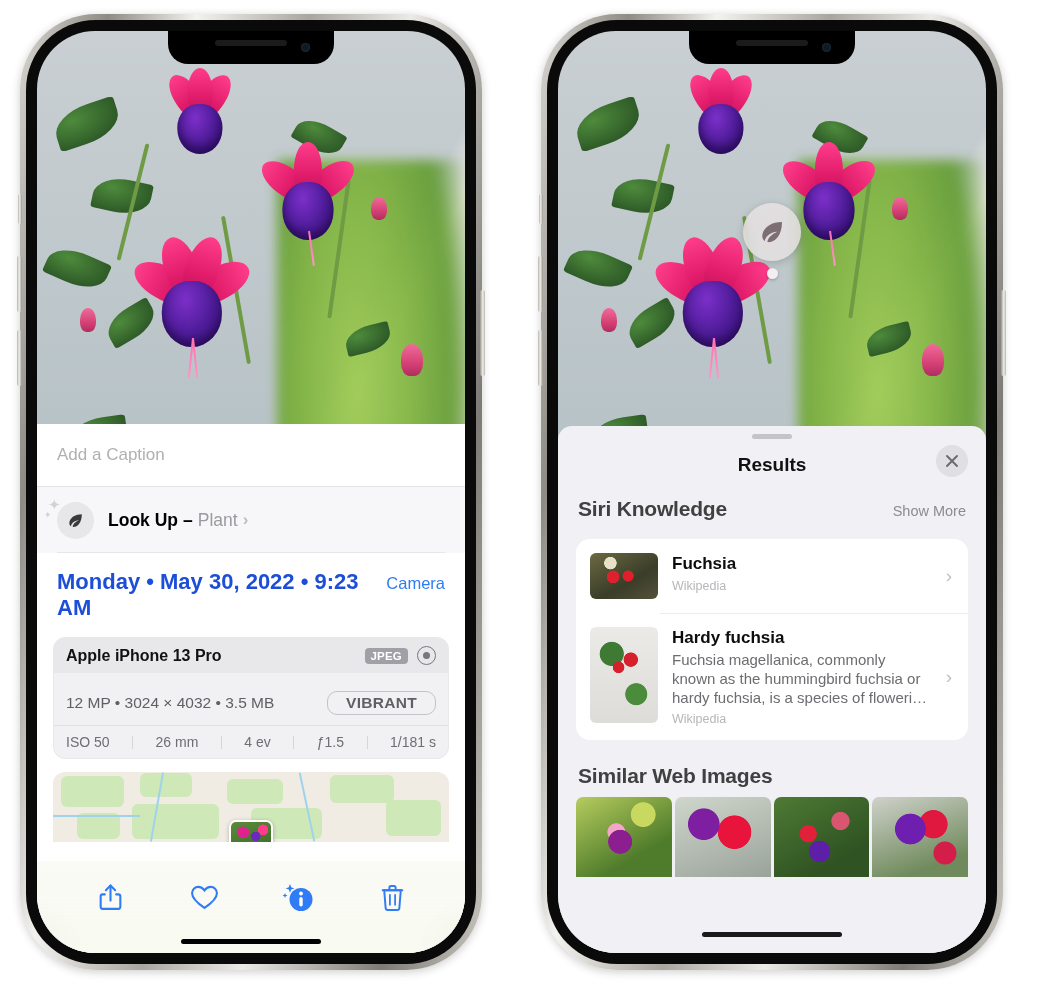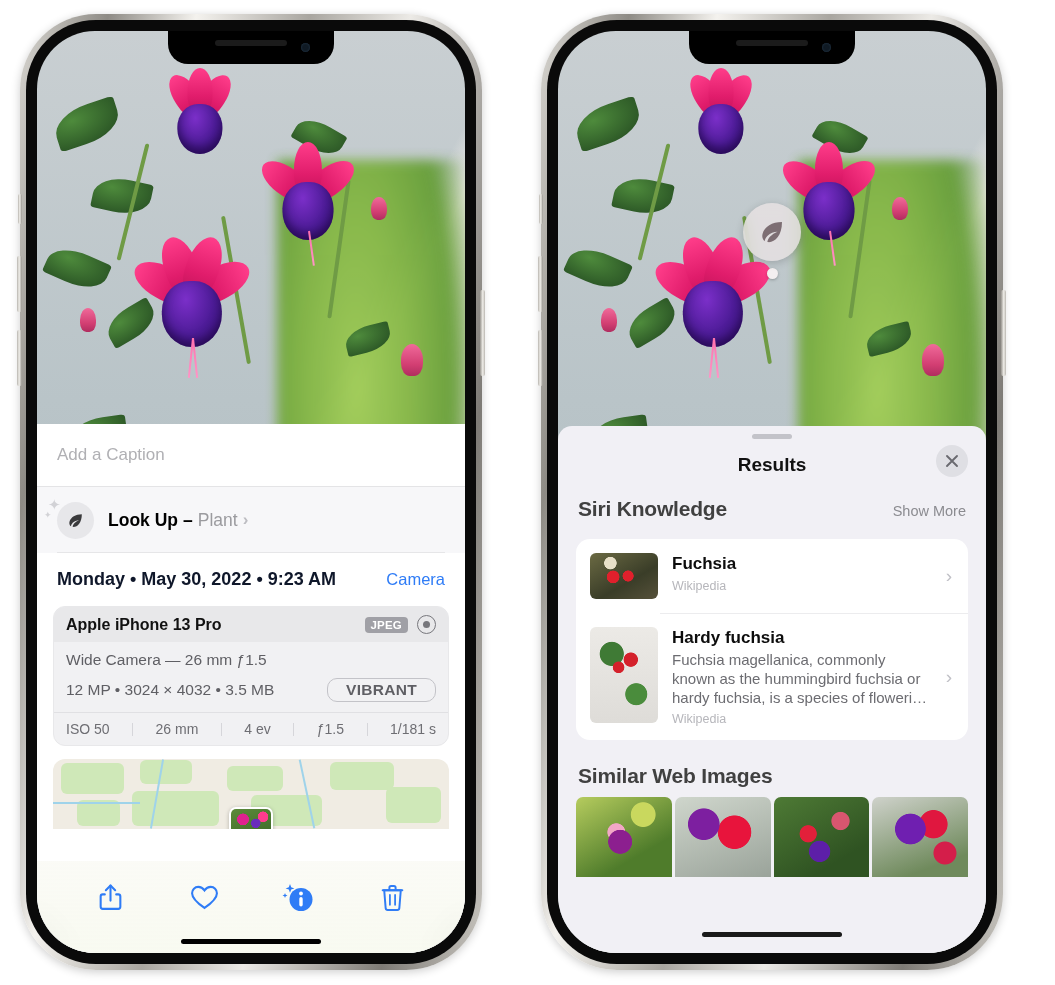--- a/index.html
+++ b/index.html
@@ -125,21 +125,21 @@
   .leaf-badge .spark { position:absolute; color:#d2d2d6; font-size:13px; line-height:1; }
   .leaf-badge .spark.s1 { left:-9px; top:-5px; font-size:15px; }
   .leaf-badge .spark.s2 { left:-13px; top:9px;  font-size:9px; }
   .lookup-text { font-size:17.5px; font-weight:700; color:#000; display:flex; align-items:center; gap:5px; }
   .lookup-text .sub { font-weight:400; color:#9b9b9f; }
   .chev { color:#bdbdc2; font-size:17px; }
   .lookup-divider { position:absolute; left:20px; right:20px; bottom:0; height:1px; background:#e6e6e8; }
 
   .meta-block { padding:16px 20px 10px; background:#fff; }
   .meta-line1 { display:flex; justify-content:space-between; align-items:baseline; }
-  .meta-date { font-size:18px; font-weight:700; color:#0f172a; }
+  .meta-date { font-size:22px; font-weight:700; color:#1d4ed8; }
   .adjust { font-size:16.5px; color:#2f7cf6; }
   .meta-line2 { display:flex; align-items:center; gap:9px; margin-top:7px; }
   .meta-name { font-size:16px; color:#6e6e73; }
 
   .camera-card {
     margin:6px 16px 0; border-radius:12px; overflow:hidden; background:#f1f1f3;
     border:1px solid #e8e8ea;
   }
   .cam-head {
     display:flex; align-items:center; justify-content:space-between;
@@ -411,21 +411,20 @@
           <div class="cam-head">
             <span class="cam-title">Apple iPhone 13 Pro</span>
             <span class="cam-head-right">
               <span class="jpeg-tag">JPEG</span>
               <span class="aperture-ico">
                   <i></i>
                 </span>
             </span>
           </div>
           <div class="cam-body">
-            <div class="cam-row1">Wide Camera — 26 mm ƒ1.5</div>
             <div class="cam-row2">
               <span>12 MP • 3024 × 4032 • 3.5 MB</span>
               <span class="vibrant">VIBRANT</span>
             </div>
           </div>
           <div class="exif">
             <span>ISO 50</span>
             <span class="vsep"></span>
             <span>26 mm</span>
             <span class="vsep"></span>

